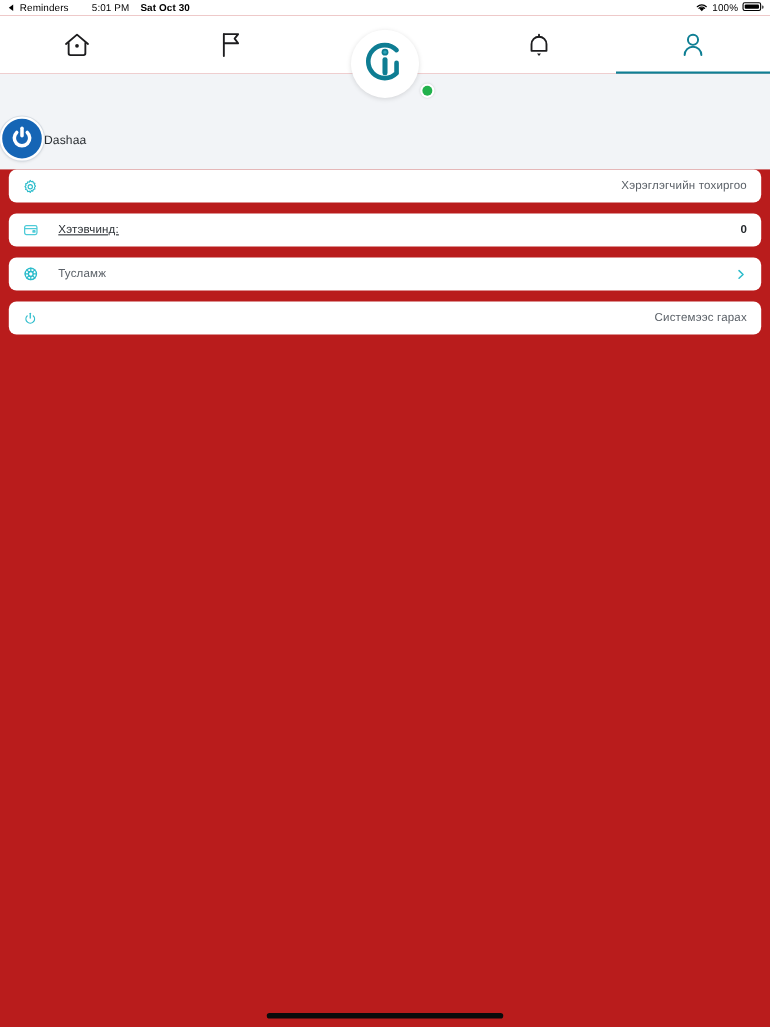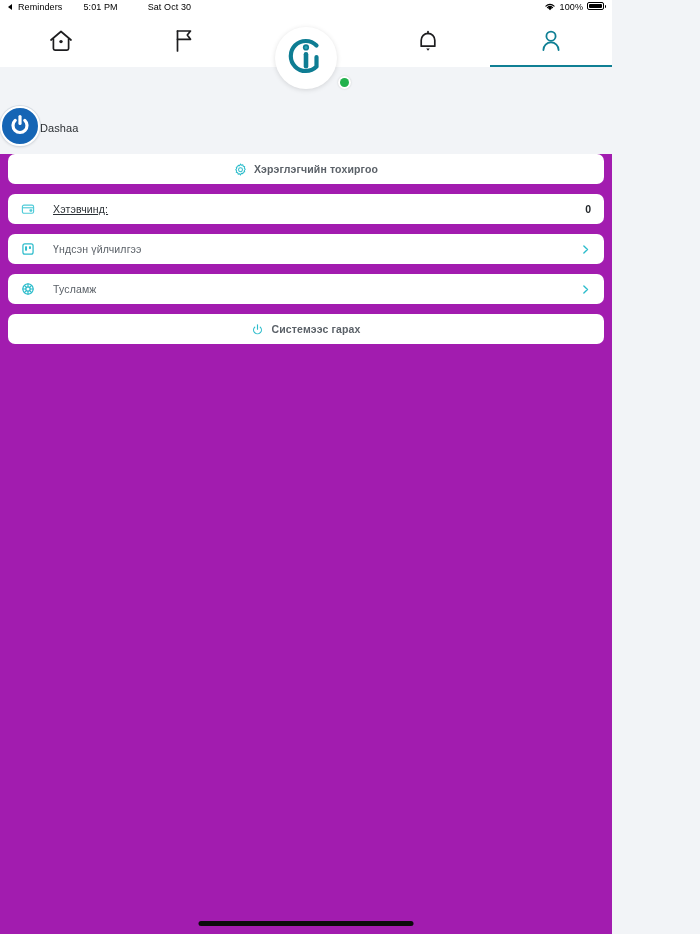--- a/index.html
+++ b/index.html
@@ -8,23 +8,23 @@
   html, body {
     width: 700px;
     height: 934px;
     background: #f2f4f7;
     font-family: "Liberation Sans", "DejaVu Sans", sans-serif;
     -webkit-font-smoothing: antialiased;
   }
 
   #screen {
     position: relative;
-    width: 612px;
+    width: 700px;
     height: 934px;
-    background: #a21caf;
+    background: #b91c1c;
     overflow: hidden;
   }
 
   
   .statusbar {
     position: relative;
     height: 14px;
     background: #ffffff;
     display: flex;
     align-items: center;
@@ -36,21 +36,21 @@
   .sb-left { display: flex; align-items: center; gap: 5px; }
   .sb-back-tri {
     width: 0; height: 0;
     border-top: 3.2px solid transparent;
     border-bottom: 3.2px solid transparent;
     border-right: 4.2px solid #000;
     margin-right: 1px;
   }
   .sb-app { font-weight: 400; }
   .sb-time { margin-left: 16px; font-weight: 400; }
-  .sb-date { margin-left: 25px; font-weight: 400; }
+  .sb-date { margin-left: 5px; font-weight: 700; }
   .sb-right {
     margin-left: auto;
     display: flex;
     align-items: flex-start;
     gap: 4px;
     font-size: 9px;
   }
   .sb-wifi { display: block; }
   .sb-battery {
     position: relative;
@@ -172,23 +172,22 @@
     background: #ffffff;
     border-radius: 7px;
     height: 30px;
     display: flex;
     align-items: center;
     padding: 0 13px;
     margin-bottom: 10px;
     cursor: pointer;
   }
   .card.center-row {
-    justify-content: center;
+    justify-content: space-between;
     gap: 7px;
-    font-weight: bold;
   }
   .card .ico {
     width: 18px;
     display: flex;
     align-items: center;
     justify-content: flex-start;
     flex: none;
   }
   .card .label {
     margin-left: 14px;
@@ -339,35 +338,20 @@
         <svg width="14" height="14" viewBox="0 0 16 16">
           <rect x="1.6" y="3.6" width="12.8" height="9.2" rx="1.8" fill="none" stroke="#4fcbd8" stroke-width="1.3"></rect>
           <path d="M1.6 6.6 H14.4" stroke="#4fcbd8" stroke-width="1.3"></path>
           <rect x="9.6" y="8.2" width="3.4" height="2.8" rx="0.9" fill="#4fcbd8"></rect>
         </svg>
       </span>
       <span class="label">Хэтэвчинд:</span>
       <span class="value">0</span>
     </div>
 
-    <div class="card">
-      <span class="ico">
-        <svg width="14" height="14" viewBox="0 0 16 16">
-          <rect x="2.2" y="2.2" width="11.6" height="11.6" rx="2.2" fill="none" stroke="#2bbccb" stroke-width="1.4"></rect>
-          <rect x="4.6" y="4.8" width="2.3" height="5.1" rx="0.7" fill="#2bbccb"></rect>
-          <rect x="9.1" y="4.8" width="2.3" height="3.1" rx="0.7" fill="#2bbccb"></rect>
-        </svg>
-      </span>
-      <span class="label">Үндсэн үйлчилгээ</span>
-      <span class="chev">
-        <svg width="11" height="11" viewBox="0 0 12 12">
-          <path d="M4.2 2.2 L8.2 6 L4.2 9.8" stroke="#2bbccb" stroke-width="1.5" fill="none" stroke-linecap="round" stroke-linejoin="round"></path>
-        </svg>
-      </span>
-    </div>
 
 
 
     <div class="card">
       <span class="ico">
         <svg width="14" height="14" viewBox="0 0 16 16">
           <circle cx="8" cy="8" r="5.9" fill="none" stroke="#2bbccb" stroke-width="1.4"></circle>
           <circle cx="8" cy="8" r="2.5" fill="none" stroke="#2bbccb" stroke-width="1.4"></circle>
           <path d="M8 2.1 V5.5 M8 10.5 V13.9 M2.1 8 H5.5 M10.5 8 H13.9
                    M3.8 3.8 L6.2 6.2 M9.8 9.8 L12.2 12.2 M12.2 3.8 L9.8 6.2 M6.2 9.8 L3.8 12.2" stroke="#2bbccb" stroke-width="1.3" stroke-linecap="round"></path>

